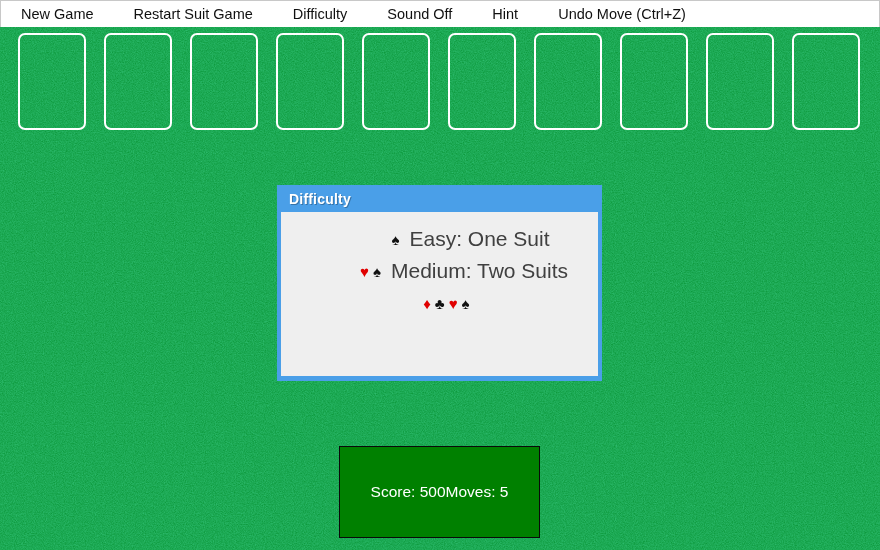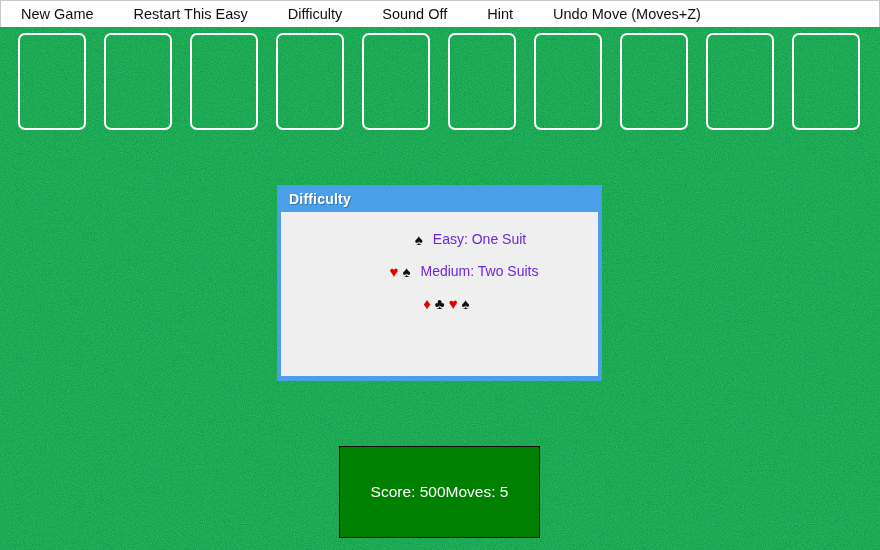--- a/index.html
+++ b/index.html
@@ -126,22 +126,22 @@
     justify-content: flex-end;
     width: 70px;
     margin-right: 10px;
     font-size: 15px;
     line-height: 1;
   }
   .suit { margin-left: 4px; }
   .suit.red   { color: #e00000; }
   .suit.black { color: #111111; }
   .diff-label {
-    font-size: 14px;
-    color: #6d28d9;
+    font-size: 21px;
+    color: #404040;
     white-space: nowrap;
     text-align: right;
   }
 
   
   #scorebox {
     position: absolute;
     left: 339px;
     top: 446px;
     width: 201px;
@@ -160,25 +160,25 @@
     line-height: 24px;
   }
 </style>
 </head>
 <body>
 
 <div id="app">
 
   <div id="menubar">
       <div class="menu-item m0">New Game</div>
-      <div class="menu-item m1">Restart This Easy</div>
+      <div class="menu-item m1">Restart Suit Game</div>
       <div class="menu-item m2">Difficulty</div>
       <div class="menu-item m3">Sound Off</div>
       <div class="menu-item m4">Hint</div>
-      <div class="menu-item m5">Undo Move (Moves+Z)</div>
+      <div class="menu-item m5">Undo Move (Ctrl+Z)</div>
     </div>
 
   <div id="board">
     <svg id="board-noise" width="880" height="523" xmlns="http://www.w3.org/2000/svg">
       <defs>
         <filter id="feltNoise" x="0" y="0" width="100%" height="100%">
           <feTurbulence type="fractalNoise" baseFrequency="0.9" numOctaves="3" seed="7" stitchTiles="stitch" result="t"></feTurbulence>
           <feColorMatrix in="t" type="matrix" values="0 0 0 0 0.05
                     0 0 0 0 0.62
                     0 0 0 0 0.25

